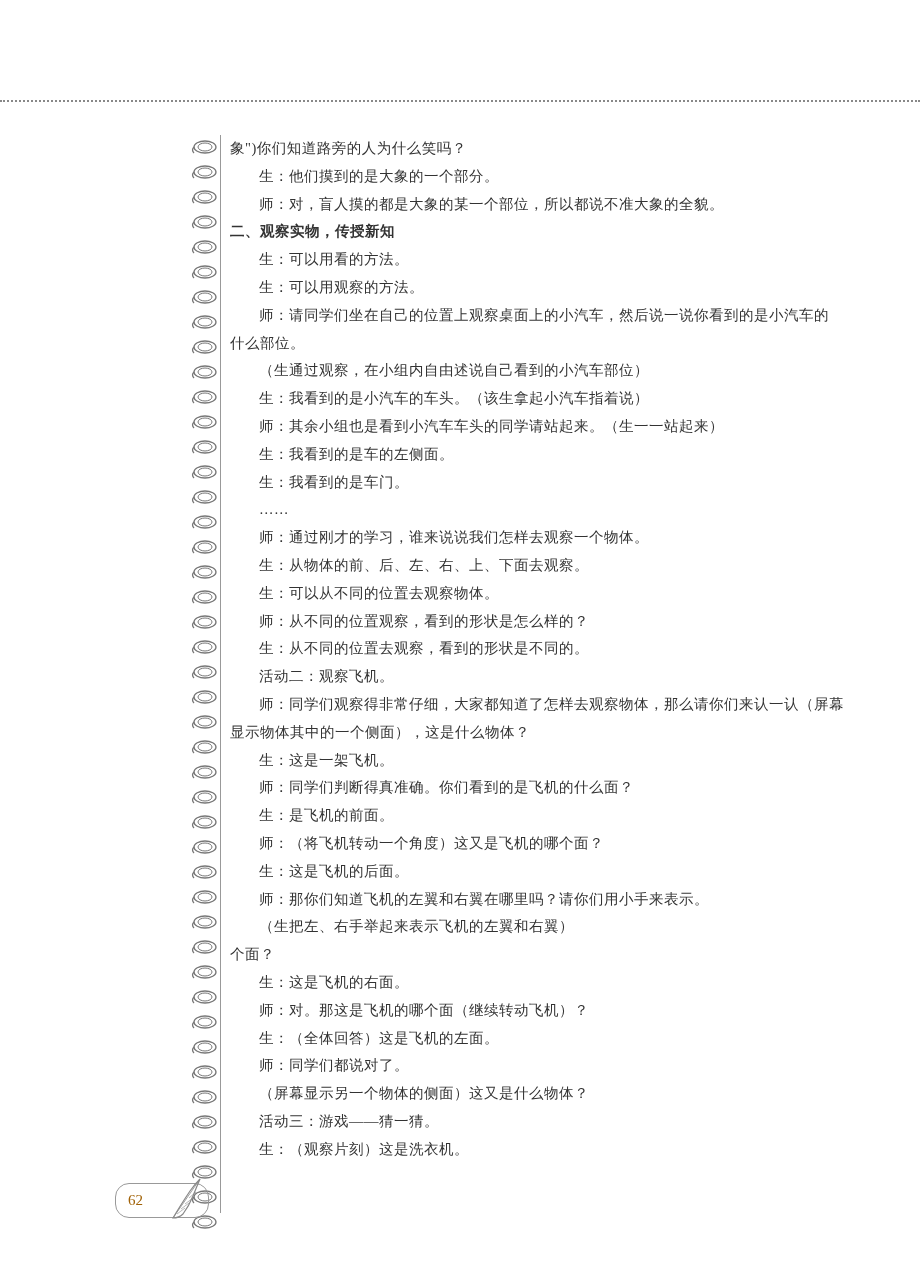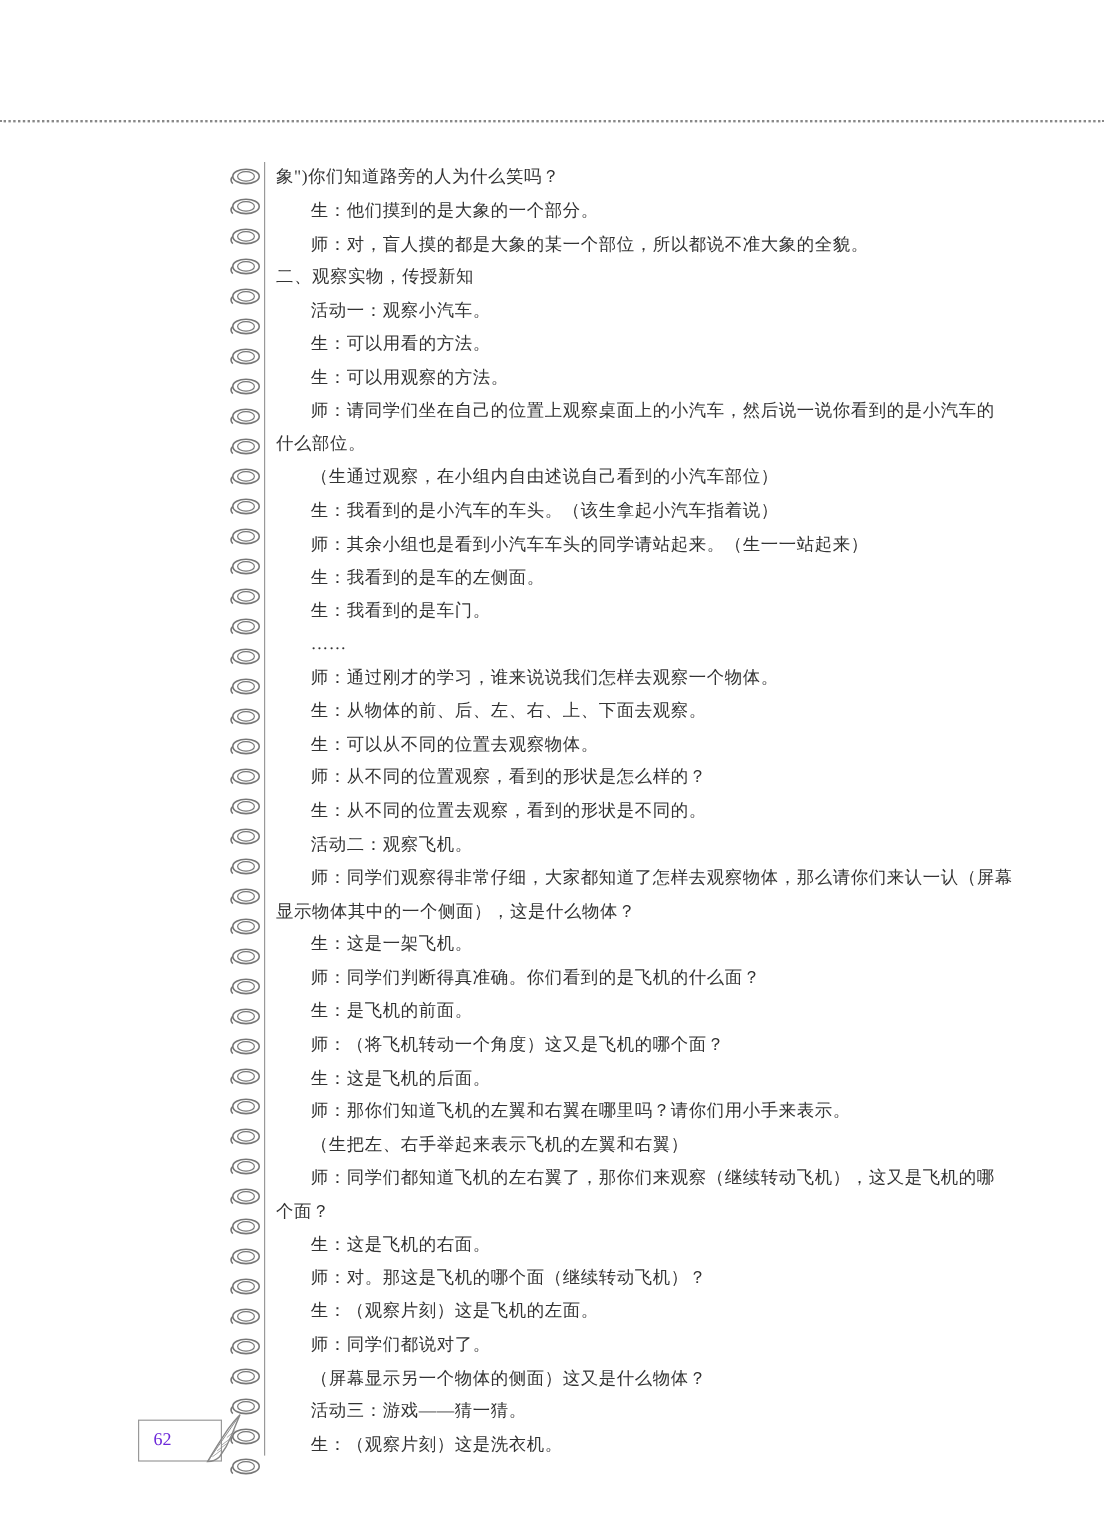--- a/index.html
+++ b/index.html
@@ -35,30 +35,30 @@
       height: 25px;
     }
     .spiral-segment svg {
       width: 100%;
       height: 100%;
     }
     .page-number-box {
       position: absolute;
       left: 115px;
       bottom: 65px;
-      width: 70px;
+      width: 94px;
       height: 35px;
       border: 1px solid #999;
-      border-radius: 0;
+      border-radius: 14px;
       display: flex;
       align-items: center;
       justify-content: flex-start;
       padding-left: 12px;
       font-size: 15px;
-      color: #6d28d9;
+      color: #a16207;
     }
     .feather {
       position: absolute;
       left: 165px;
       bottom: 62px;
       width: 40px;
       height: 45px;
     }
     .vertical-line {
       position: absolute;
@@ -78,21 +78,21 @@
       color: #333;
       letter-spacing: 0.5px;
     }
     .para {
       text-indent: 2em;
     }
     .para-noindent {
       text-indent: 0;
     }
     .heading {
-      font-weight: normal;
+      font-weight: bold;
       text-indent: 0;
     }
     .fragment-start {
       text-indent: 0;
     }
   </style>
 </head>
 <body>
 
 <div class="dotted-border"></div>
@@ -320,21 +320,20 @@
   <ellipse cx="14" cy="12" rx="7" ry="4" fill="none" stroke="#777" stroke-width="1"></ellipse>
   <path d="M 3 12 Q 0 15 3 18" fill="none" stroke="#777" stroke-width="1.3"></path>
 </svg></div>
   </div>
 
 <div class="content" id="content-container">
     <p class="fragment-start">象")你们知道路旁的人为什么笑吗？</p>
     <p class="para">生：他们摸到的是大象的一个部分。</p>
     <p class="para">师：对，盲人摸的都是大象的某一个部位，所以都说不准大象的全貌。</p>
     <p class="heading">二、观察实物，传授新知</p>
-    <p class="para">活动一：观察小汽车。</p>
     <p class="para">生：可以用看的方法。</p>
     <p class="para">生：可以用观察的方法。</p>
     <p class="para">师：请同学们坐在自己的位置上观察桌面上的小汽车，然后说一说你看到的是小汽车的</p>
     <p class="para-noindent">什么部位。</p>
     <p class="para">（生通过观察，在小组内自由述说自己看到的小汽车部位）</p>
     <p class="para">生：我看到的是小汽车的车头。（该生拿起小汽车指着说）</p>
     <p class="para">师：其余小组也是看到小汽车车头的同学请站起来。（生一一站起来）</p>
     <p class="para">生：我看到的是车的左侧面。</p>
     <p class="para">生：我看到的是车门。</p>
     <p class="para">……</p>
@@ -346,25 +345,24 @@
     <p class="para">活动二：观察飞机。</p>
     <p class="para">师：同学们观察得非常仔细，大家都知道了怎样去观察物体，那么请你们来认一认（屏幕</p>
     <p class="para-noindent">显示物体其中的一个侧面），这是什么物体？</p>
     <p class="para">生：这是一架飞机。</p>
     <p class="para">师：同学们判断得真准确。你们看到的是飞机的什么面？</p>
     <p class="para">生：是飞机的前面。</p>
     <p class="para">师：（将飞机转动一个角度）这又是飞机的哪个面？</p>
     <p class="para">生：这是飞机的后面。</p>
     <p class="para">师：那你们知道飞机的左翼和右翼在哪里吗？请你们用小手来表示。</p>
     <p class="para">（生把左、右手举起来表示飞机的左翼和右翼）</p>
-    <p class="para">师：同学们都知道飞机的左右翼了，那你们来观察（继续转动飞机），这又是飞机的哪</p>
     <p class="para-noindent">个面？</p>
     <p class="para">生：这是飞机的右面。</p>
     <p class="para">师：对。那这是飞机的哪个面（继续转动飞机）？</p>
-    <p class="para">生：（观察片刻）这是飞机的左面。</p>
+    <p class="para">生：（全体回答）这是飞机的左面。</p>
     <p class="para">师：同学们都说对了。</p>
     <p class="para">（屏幕显示另一个物体的侧面）这又是什么物体？</p>
     <p class="para">活动三：游戏——猜一猜。</p>
     <p class="para">生：（观察片刻）这是洗衣机。</p>
   </div>
 
 <div class="page-number-box">
   <span>62</span>
 </div>
 

